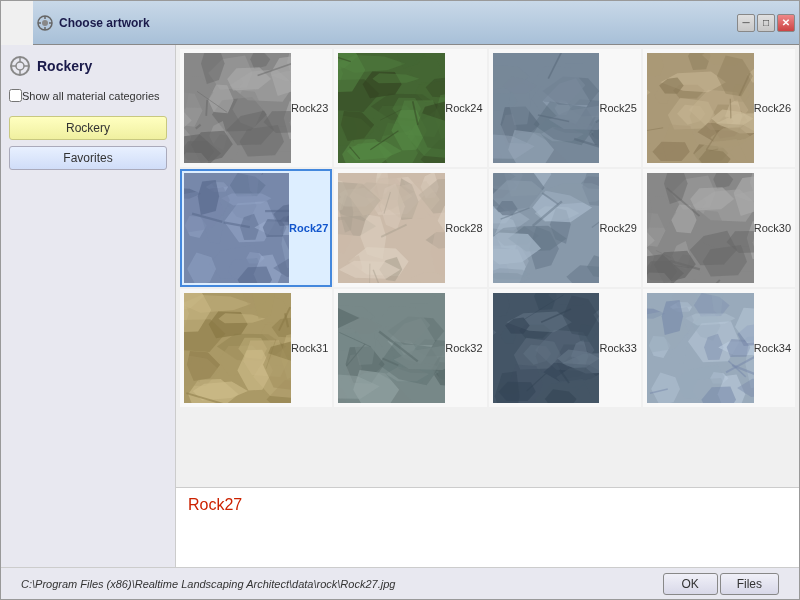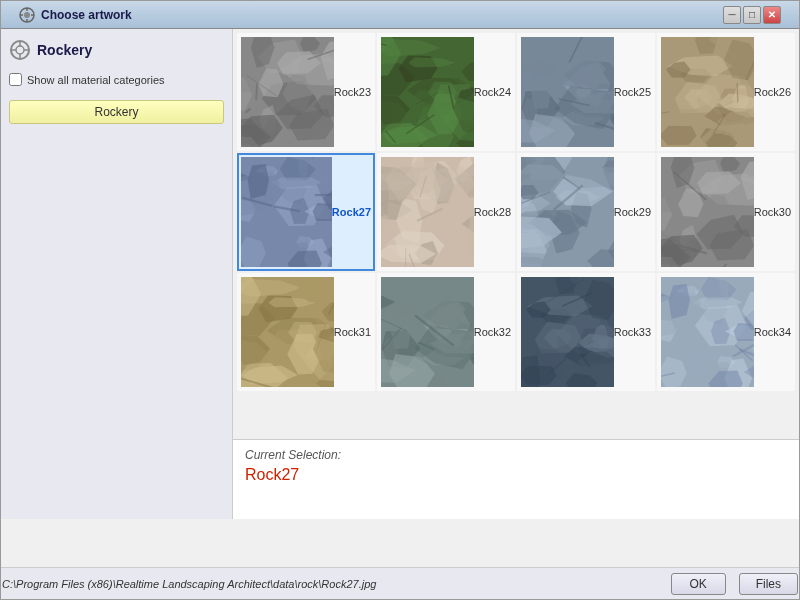--- a/index.html
+++ b/index.html
@@ -10,27 +10,28 @@
       height: 600px;
       background: #f0f0f0;
       border: 1px solid #999;
       display: flex;
       flex-direction: column;
       box-shadow: 2px 2px 8px rgba(0,0,0,0.3);
     }
 
     .title-bar {
       background: linear-gradient(to bottom, #c8d8e8, #a8c0d8);
-      padding: 4px 18px;
+      padding: 4px 4px;
       display: flex;
       align-items: center;
       justify-content: space-between;
       border-bottom: 1px solid #888;
-      height: 28px;
+      height: 44px;
       flex-shrink: 0;
+      margin-left: 32px;
     }
 
     .title-bar-left {
       display: flex;
       align-items: center;
       gap: 6px;
     }
 
     .title-icon {
       width: 16px;
@@ -68,21 +69,21 @@
       font-weight: bold;
     }
 
     .content-area {
       display: flex;
       flex: 1;
       overflow: hidden;
     }
 
     .sidebar {
-      width: 232px;
+      width: 175px;
       background: #e8e8f0;
       border-right: 1px solid #ccc;
       padding: 10px 8px;
       display: flex;
       flex-direction: column;
       gap: 6px;
       flex-shrink: 0;
     }
 
     .category-header {
@@ -99,21 +100,20 @@
 
     .category-title {
       font-size: 14px;
       font-weight: bold;
       color: #1a1a4a;
     }
 
     .checkbox-row {
       display: flex;
       align-items: center;
-      gap: 5px;
       margin-bottom: 8px;
     }
 
     .checkbox-label {
       font-size: 11px;
       color: #333;
     }
 
     .nav-button {
       width: 100%;
@@ -204,37 +204,36 @@
     .current-selection-value {
       color: #cc2200;
       font-size: 16px;
       font-weight: normal;
     }
 
     .bottom-bar {
       display: flex;
       align-items: center;
       justify-content: space-between;
-      padding: 4px 1px;
+      padding: 4px 20px;
       background: #e8e8f0;
       border-top: 1px solid #ccc;
       height: 32px;
       flex-shrink: 0;
-      margin-top: 48px;
     }
 
     .file-path {
       font-size: 11px;
       color: #333;
       font-style: italic;
     }
 
     .bottom-buttons {
       display: flex;
-      gap: 13px;
+      gap: 2px;
     }
 
     .action-btn {
       padding: 3px 16px;
       border: 1px solid #888;
       border-radius: 3px;
       cursor: pointer;
       font-size: 12px;
       background: linear-gradient(to bottom, #f0f0f8, #d8d8e8);
       color: #333;
@@ -284,20 +283,21 @@
         </svg>
         <span class="category-title">Rockery</span>
       </div>
 
       <div class="checkbox-row">
         <input type="checkbox" style="">
         <span class="checkbox-label">Show all material categories</span>
       </div>
 
       <button class="nav-button active">Rockery</button>
+      <button class="nav-button">Favorites</button>
     </div>
 
     <div class="main-panel">
 
       <div class="grid-area">
         <div class="grid-container" id="grid-container">
         <div class="grid-item">
               <div class="rock-texture"><svg viewBox="0 0 140 110" width="100%" height="110" preserveAspectRatio="xMidYMid slice">
                   <rect width="140" height="110" fill="#888"></rect>
                   <polygon points="99.30145237183348,61.412604740730785 83.33299605764489,77.65129465329753 57.741050203811795,78.56642701452425 44.46619714756997,61.412604740730785 54.70915834189063,47.25574344528425 84.62260849393482,43.9153225133183" fill="#666" opacity="0.51"></polygon>
@@ -786,21 +786,20 @@
                   <line x1="95.53251223583743" y1="79.35590756635065" x2="129.17589770924337" y2="61.33734839339013" stroke="#7788aa" stroke-width="2.2028196174796904" opacity="0.5"></line>
                   <line x1="124.7305647633766" y1="81.24330873361032" x2="101.61976573617721" y2="72.17027307251556" stroke="#7788aa" stroke-width="2.2591562940651784" opacity="0.5"></line>
                   <line x1="97.91302203622763" y1="67.88170742882357" x2="115.30152288440149" y2="83.88332200534933" stroke="#7788aa" stroke-width="1.4874475434917258" opacity="0.5"></line>
                 </svg></div>
               <div class="grid-item-label">Rock34</div>
             </div>
           </div>
       </div>
 
       <div class="current-selection-area">
-        <div class="current-selection-label">Current Selection:</div>
         <div class="current-selection-value">Rock27</div>
       </div>
     </div>
   </div>
 
   <div class="bottom-bar">
     <span class="file-path">C:\Program Files (x86)\Realtime Landscaping Architect\data\rock\Rock27.jpg</span>
     <div class="bottom-buttons">
       <button class="action-btn">OK</button>
       <button class="action-btn">Files</button>

